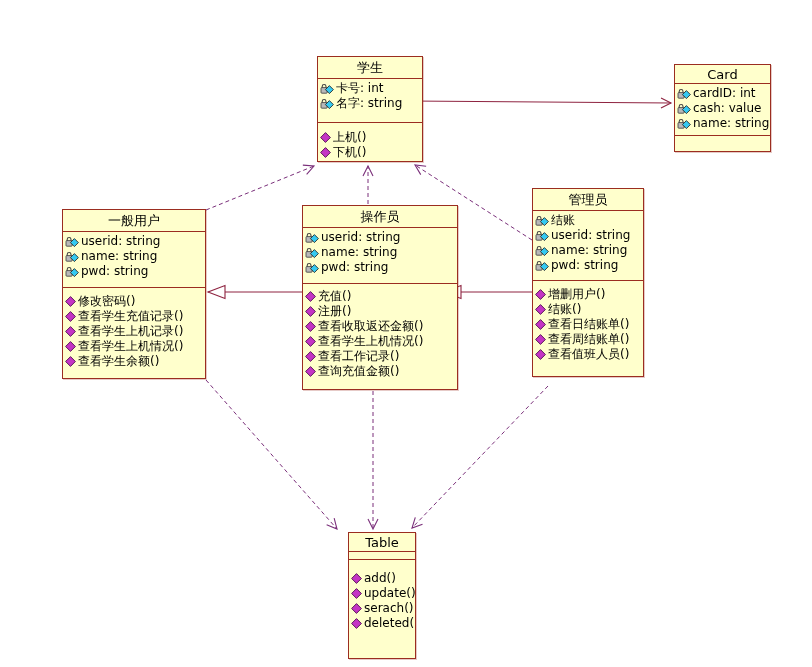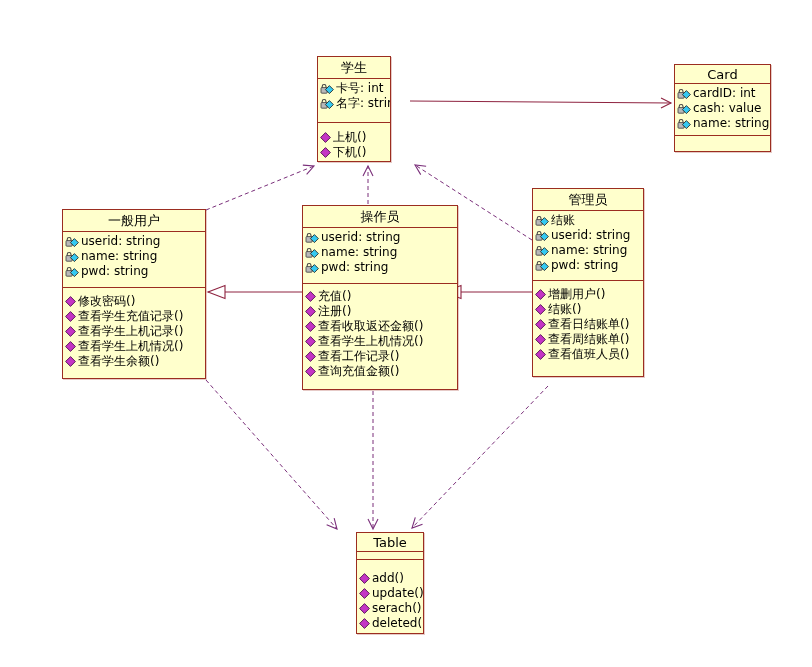--- a/index.html
+++ b/index.html
@@ -61,21 +61,21 @@
 
   <path d="M206,210 L314,166" fill="none" stroke="#7A2F7A" stroke-width="1" stroke-dasharray="4 3" marker-end="url(#mOpenP)"></path>
   <path d="M368,204 L368,166" fill="none" stroke="#7A2F7A" stroke-width="1" stroke-dasharray="4 3" marker-end="url(#mOpenP)"></path>
   <path d="M532,240 L415,165" fill="none" stroke="#7A2F7A" stroke-width="1" stroke-dasharray="4 3" marker-end="url(#mOpenP)"></path>
 
   <path d="M206,380 L337,529" fill="none" stroke="#7A2F7A" stroke-width="1" stroke-dasharray="4 3" marker-end="url(#mOpenP)"></path>
   <path d="M373,391 L373,529" fill="none" stroke="#7A2F7A" stroke-width="1" stroke-dasharray="4 3" marker-end="url(#mOpenP)"></path>
   <path d="M548,386 L412,528" fill="none" stroke="#7A2F7A" stroke-width="1" stroke-dasharray="4 3" marker-end="url(#mOpenP)"></path>
 </svg>
 
-<div class="cls" style="left:317px;top:56px;width:74px;height:106px">
+<div class="cls" style="left:317px;top:56px;width:106px;height:106px">
   <div class="title">学生</div>
   <div class="sec attrs" style="height:44px">
     <div class="row">
       <span class="ic">
           <svg width="14" height="12" viewBox="0 0 14 12">
             <path d="M2.2,5 V3.4 a1.9,1.9 0 0 1 3.8,0 V5" fill="none" stroke="#444" stroke-width="1.1"></path>
             <rect x="1" y="4.6" width="6.2" height="5.6" rx="0.8" fill="#b9b9b9" stroke="#3a3a3a" stroke-width="0.8"></rect>
             <polygon points="9.4,2.6 13.4,6.6 9.4,10.6 5.4,6.6" fill="#35C9F0" stroke="#1a1a1a" stroke-width="0.8"></polygon>
           </svg>
         </span>
@@ -394,21 +394,21 @@
       <span class="ic">
           <svg width="11" height="11" viewBox="0 0 11 11">
             <polygon points="5.5,0.6 10.4,5.5 5.5,10.4 0.6,5.5" fill="#C435C4" stroke="#4d104d" stroke-width="0.9"></polygon>
           </svg>
         </span>
       <span>查看值班人员()</span>
     </div>
   </div>
 </div>
 
-<div class="cls" style="left:356px;top:532px;width:68px;height:102px">
+<div class="cls" style="left:348px;top:532px;width:68px;height:127px">
   <div class="title">Table</div>
   <div class="sec attrs" style="height:8px;padding:0"></div>
   <div class="sec" style="padding-top:11px">
     <div class="row">
       <span class="ic">
           <svg width="11" height="11" viewBox="0 0 11 11">
             <polygon points="5.5,0.6 10.4,5.5 5.5,10.4 0.6,5.5" fill="#C435C4" stroke="#4d104d" stroke-width="0.9"></polygon>
           </svg>
         </span>
       <span>add()</span>

